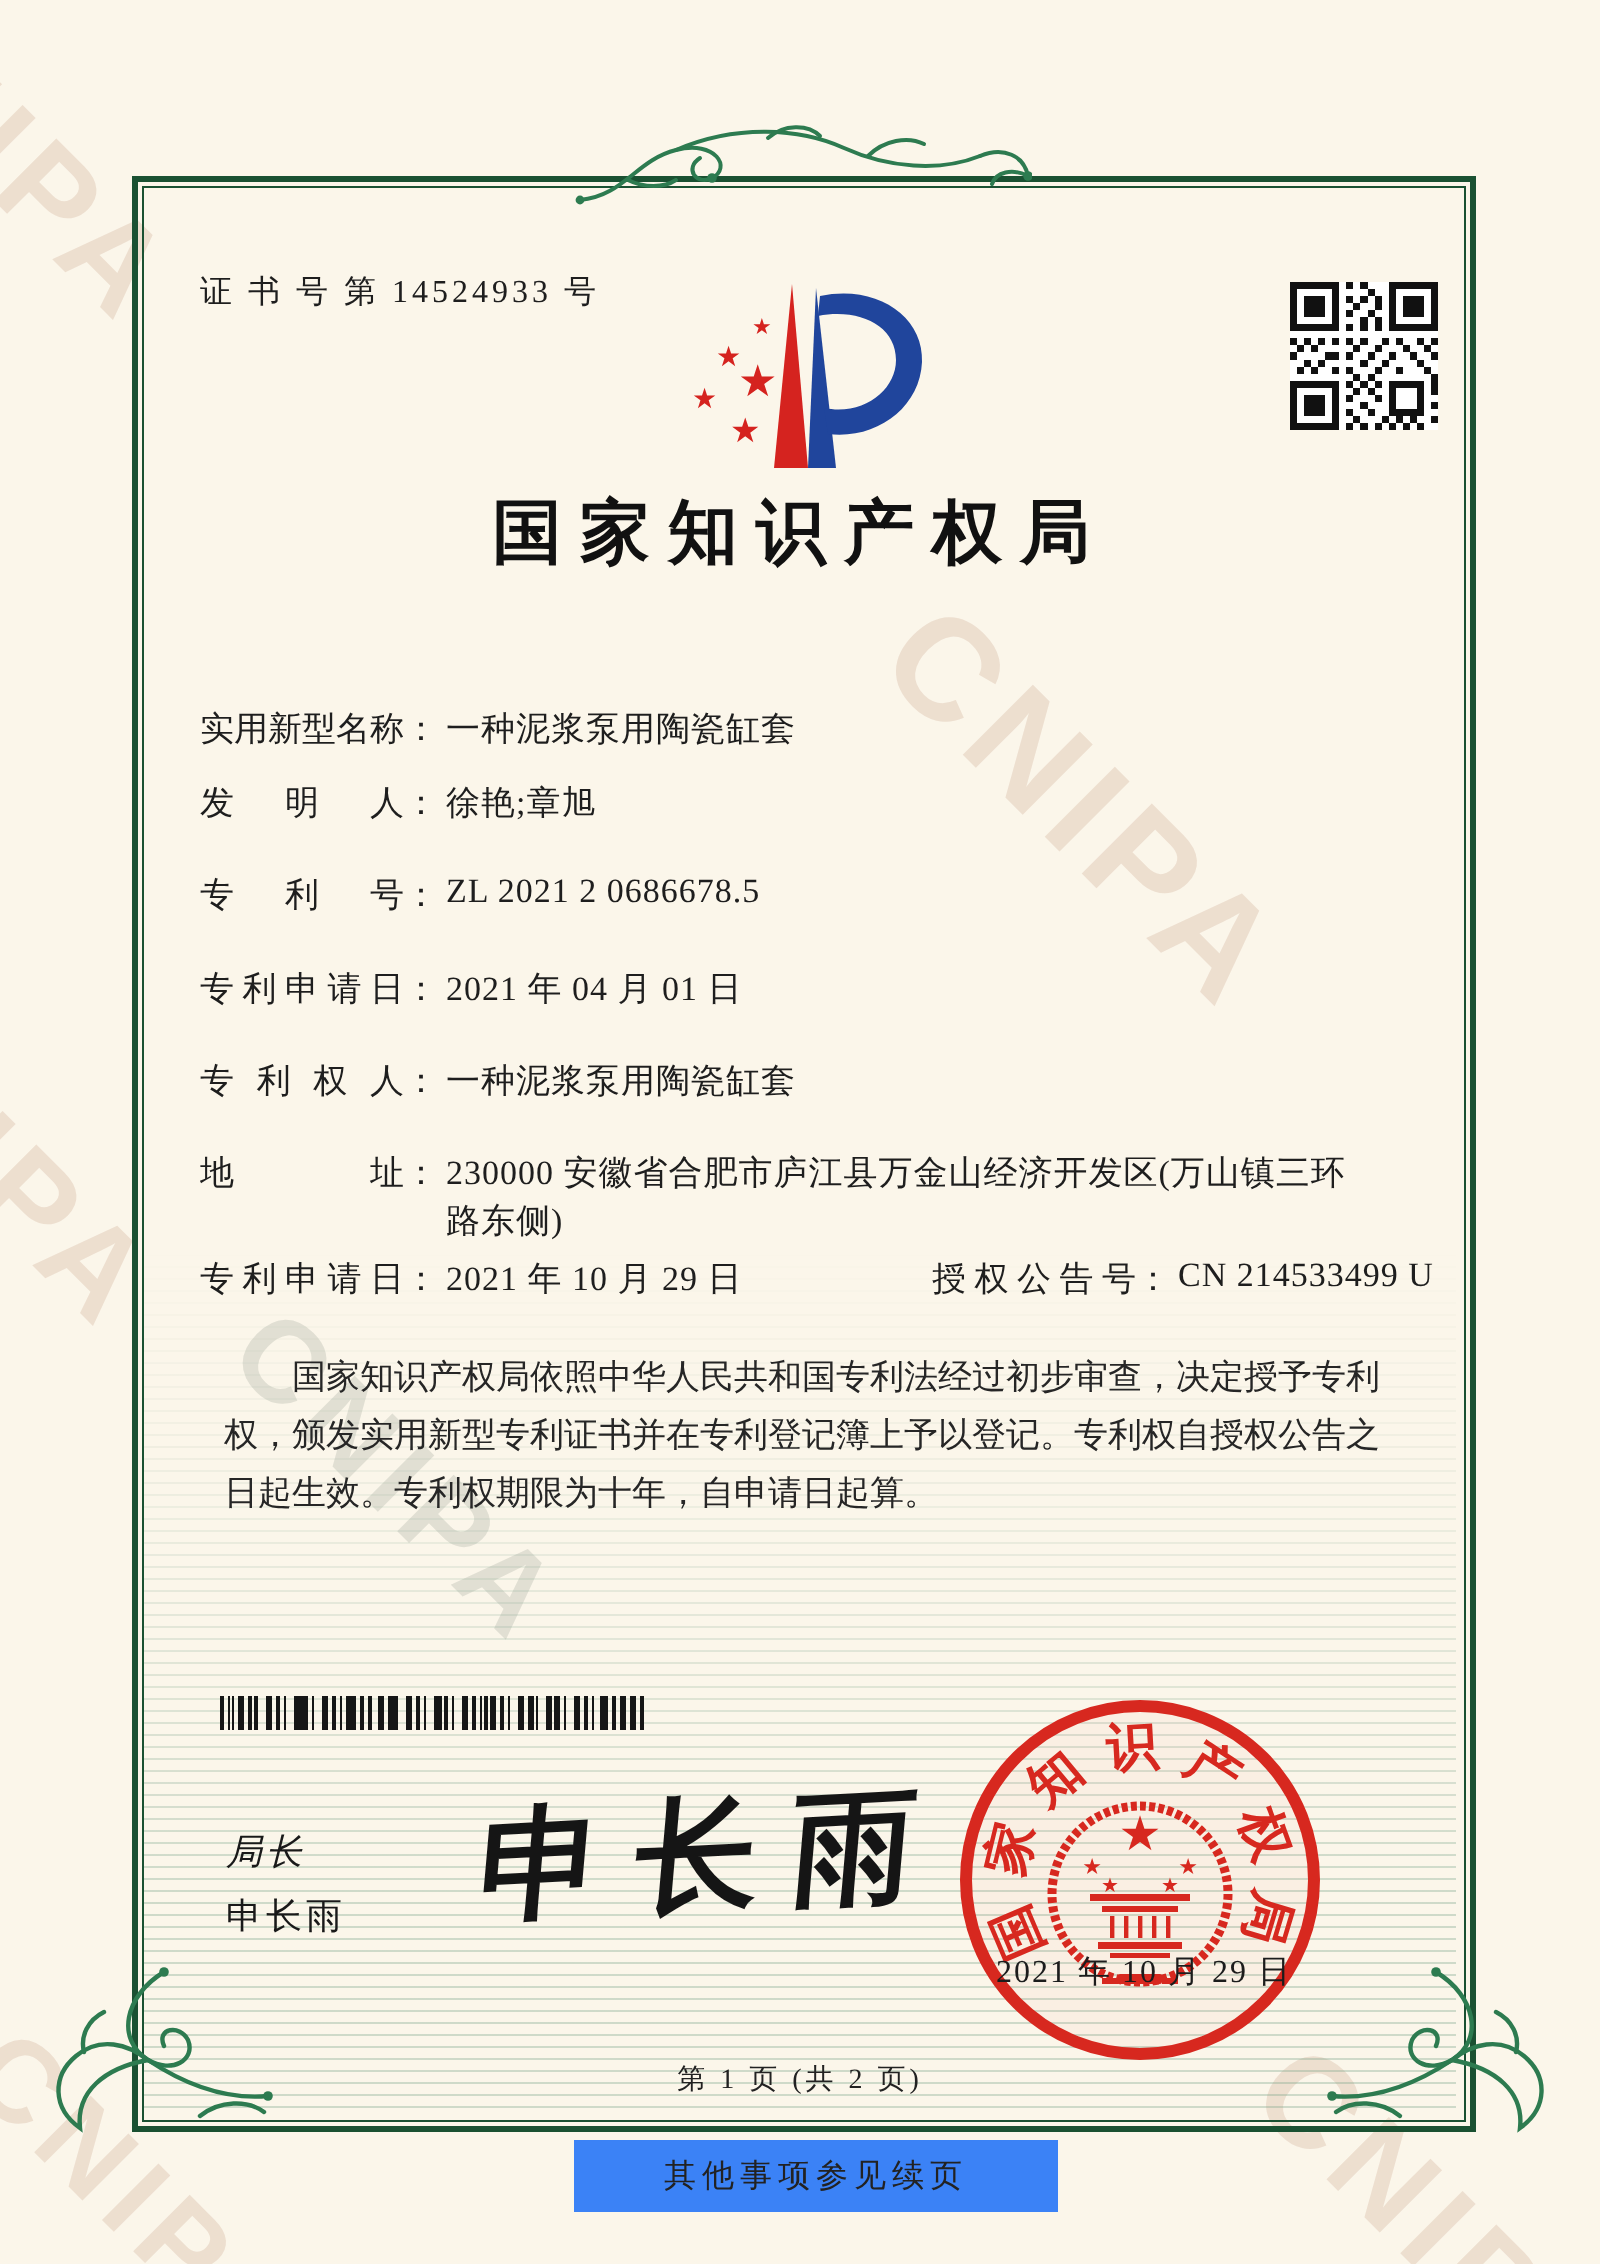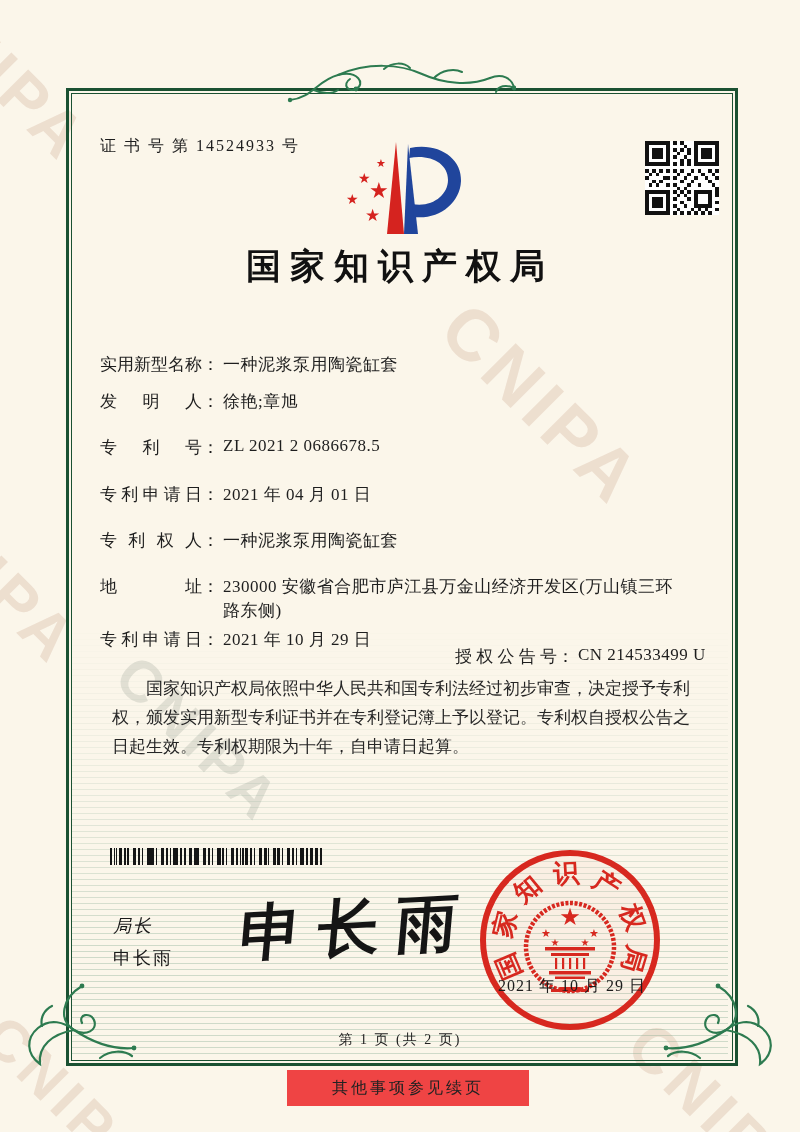--- a/index.html
+++ b/index.html
@@ -38,21 +38,21 @@
   .title{
     position:absolute;left:0;top:243px;width:800px;z-index:2;margin:0;
     text-align:center;font-size:35px;font-weight:700;letter-spacing:9px;color:#111;
   }
   
   .frow{position:absolute;left:100px;z-index:2;font-size:17px;color:#1e1e1e;}
   .flabel{display:inline-block;width:102px;text-align:justify;text-align-last:justify;vertical-align:top;}
   .fcolon{display:inline-block;vertical-align:top;margin-right:4px;}
   .fvalue{display:inline-block;vertical-align:top;letter-spacing:.5px;}
   .fvalue-wrap{width:452px;line-height:24px;}
-  .fgroup2{position:absolute;left:355px;top:0;white-space:nowrap;margin-top:17px;}
+  .fgroup2{position:absolute;left:366px;top:0;white-space:nowrap;}
   
   .body-text{position:absolute;left:100px;top:662px;width:612px;z-index:2;}
   .body-text p{margin:12px;font-size:17px;line-height:29px;text-indent:34px;color:#262626;}
   
   .barcode{
     position:absolute;left:110px;top:848px;width:212px;height:17px;z-index:2;
     background-image:
       repeating-linear-gradient(90deg,#161616 0 2px,transparent 2px 4px,#161616 4px 5px,transparent 5px 9px,#161616 9px 12px,transparent 12px 14px),
       repeating-linear-gradient(90deg,transparent 0 6px,#161616 6px 7px,transparent 7px 17px,#161616 17px 19px,transparent 19px 23px);
   }
@@ -65,21 +65,21 @@
   
   .seal{position:absolute;left:475px;top:845px;width:190px;height:190px;z-index:3;}
   .seal-date{
     position:absolute;left:492px;top:976px;width:160px;z-index:4;text-align:center;
     font-size:16px;color:#1c1c1c;letter-spacing:1px;white-space:nowrap;
   }
   
   .page-info{position:absolute;left:0;top:1031px;width:800px;z-index:2;text-align:center;font-size:14px;color:#222;letter-spacing:2px;}
   .note-box{
     position:absolute;left:287px;top:1070px;width:242px;height:36px;z-index:3;
-    background:#ef4444;display:flex;align-items:center;justify-content:center;
+    background:#3b82f6;display:flex;align-items:center;justify-content:center;
     font-size:16px;color:#222;letter-spacing:3px;
   }
 </style>
 </head>
 <body>
 
 <div class="page">
 
   <div class="wm" style="left:-55px;top:-35px;">CNIPA</div>
   <div class="wm" style="left:483px;top:287px;font-size:72px;">CNIPA</div>

